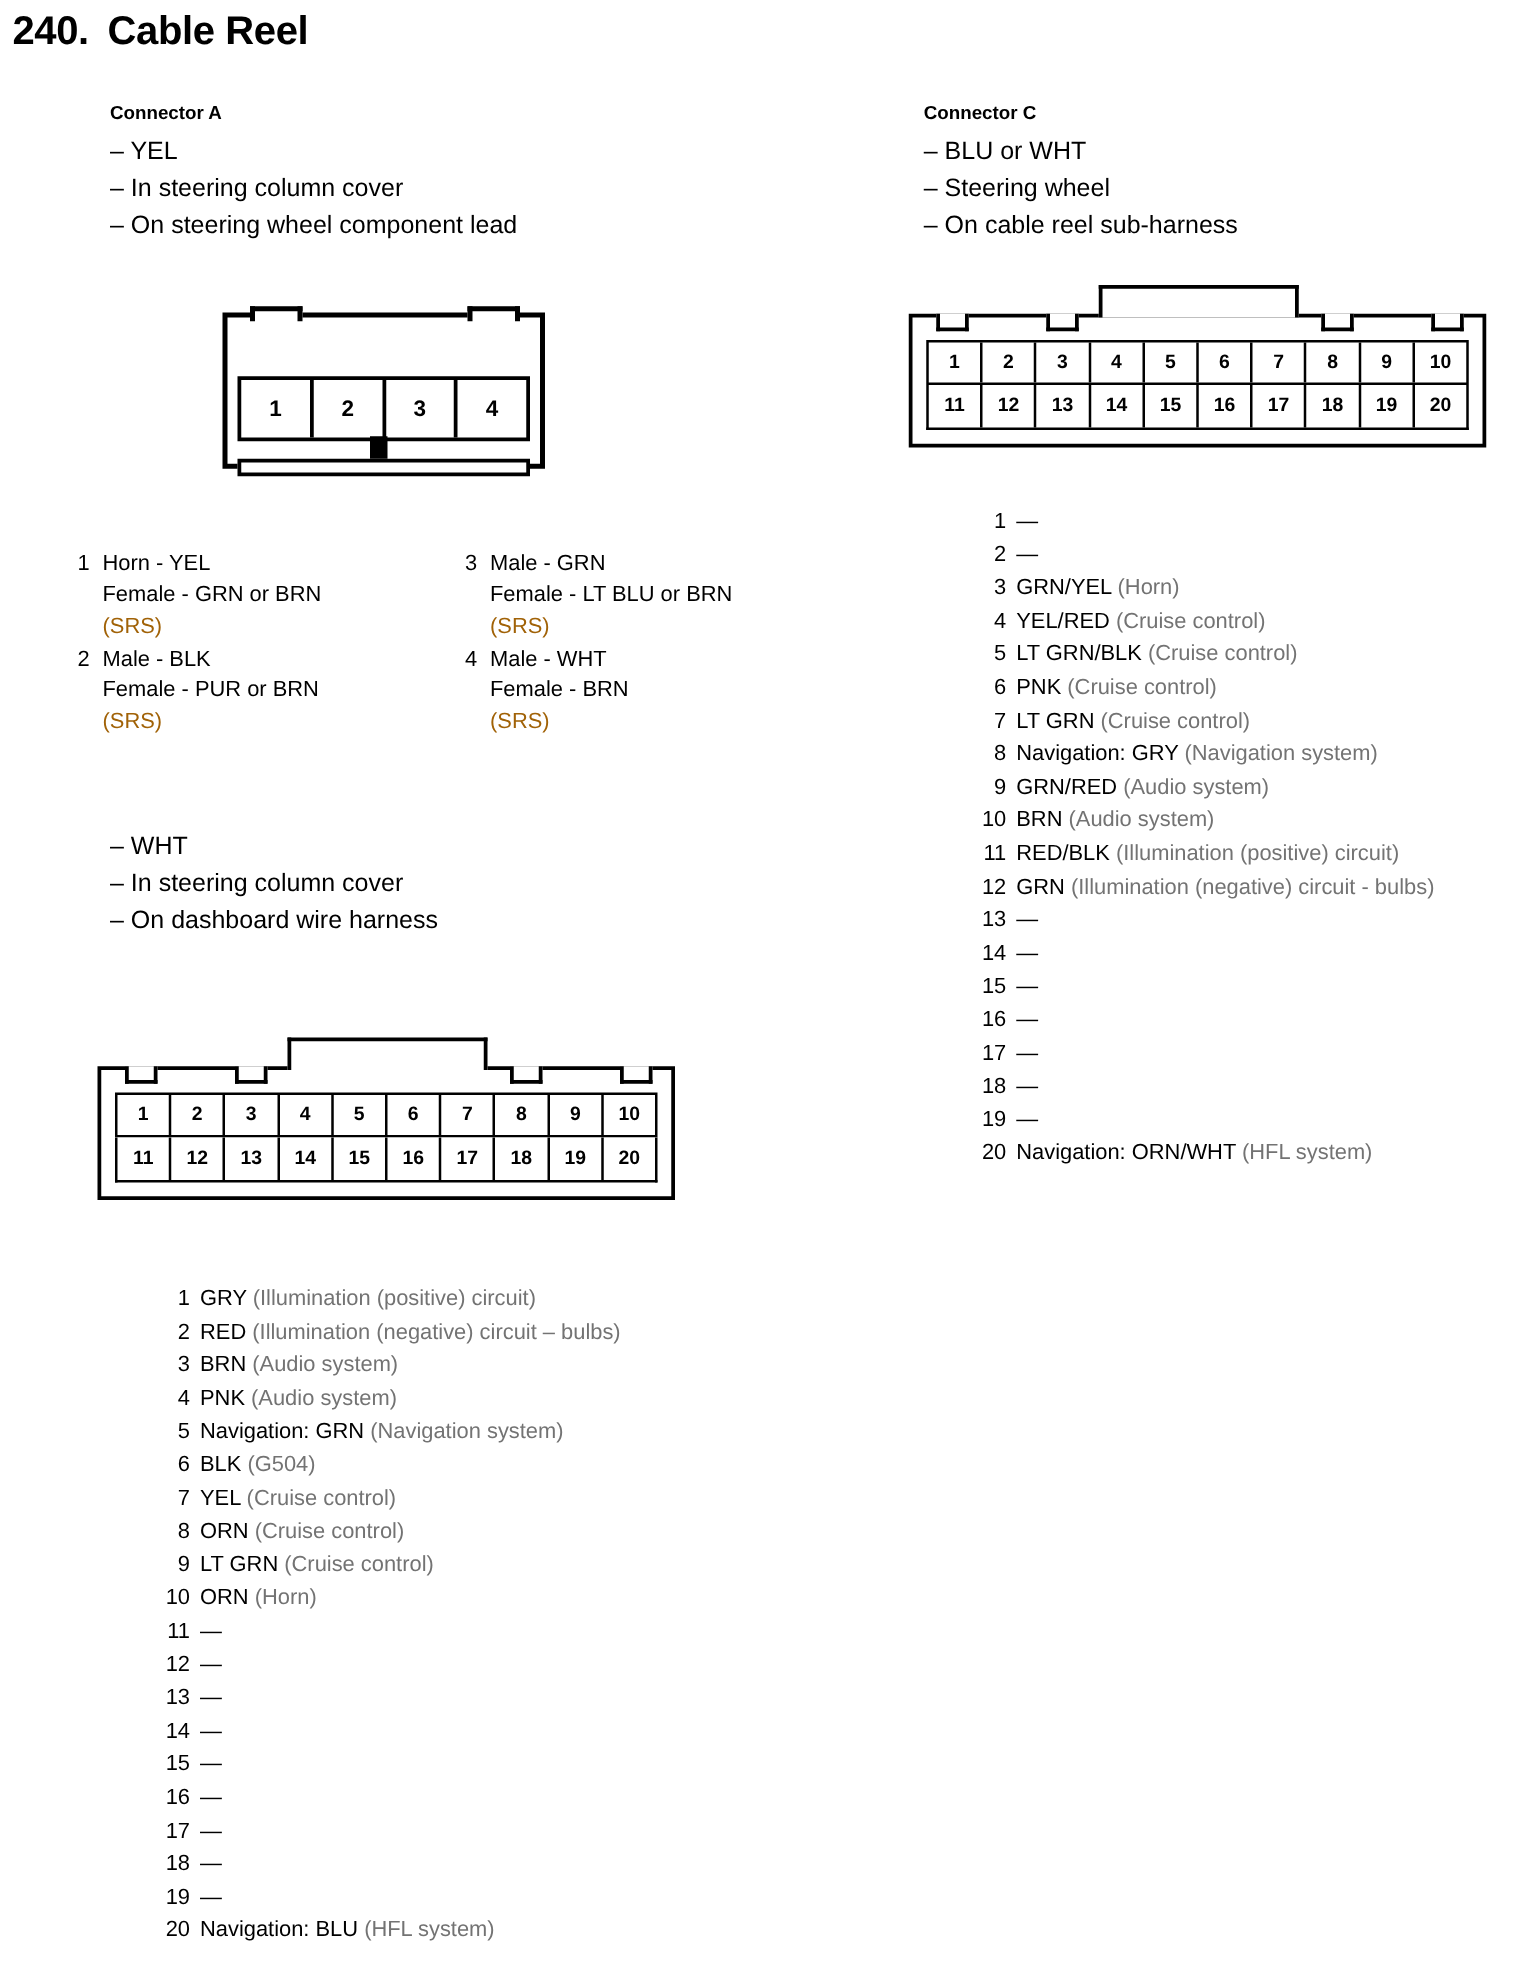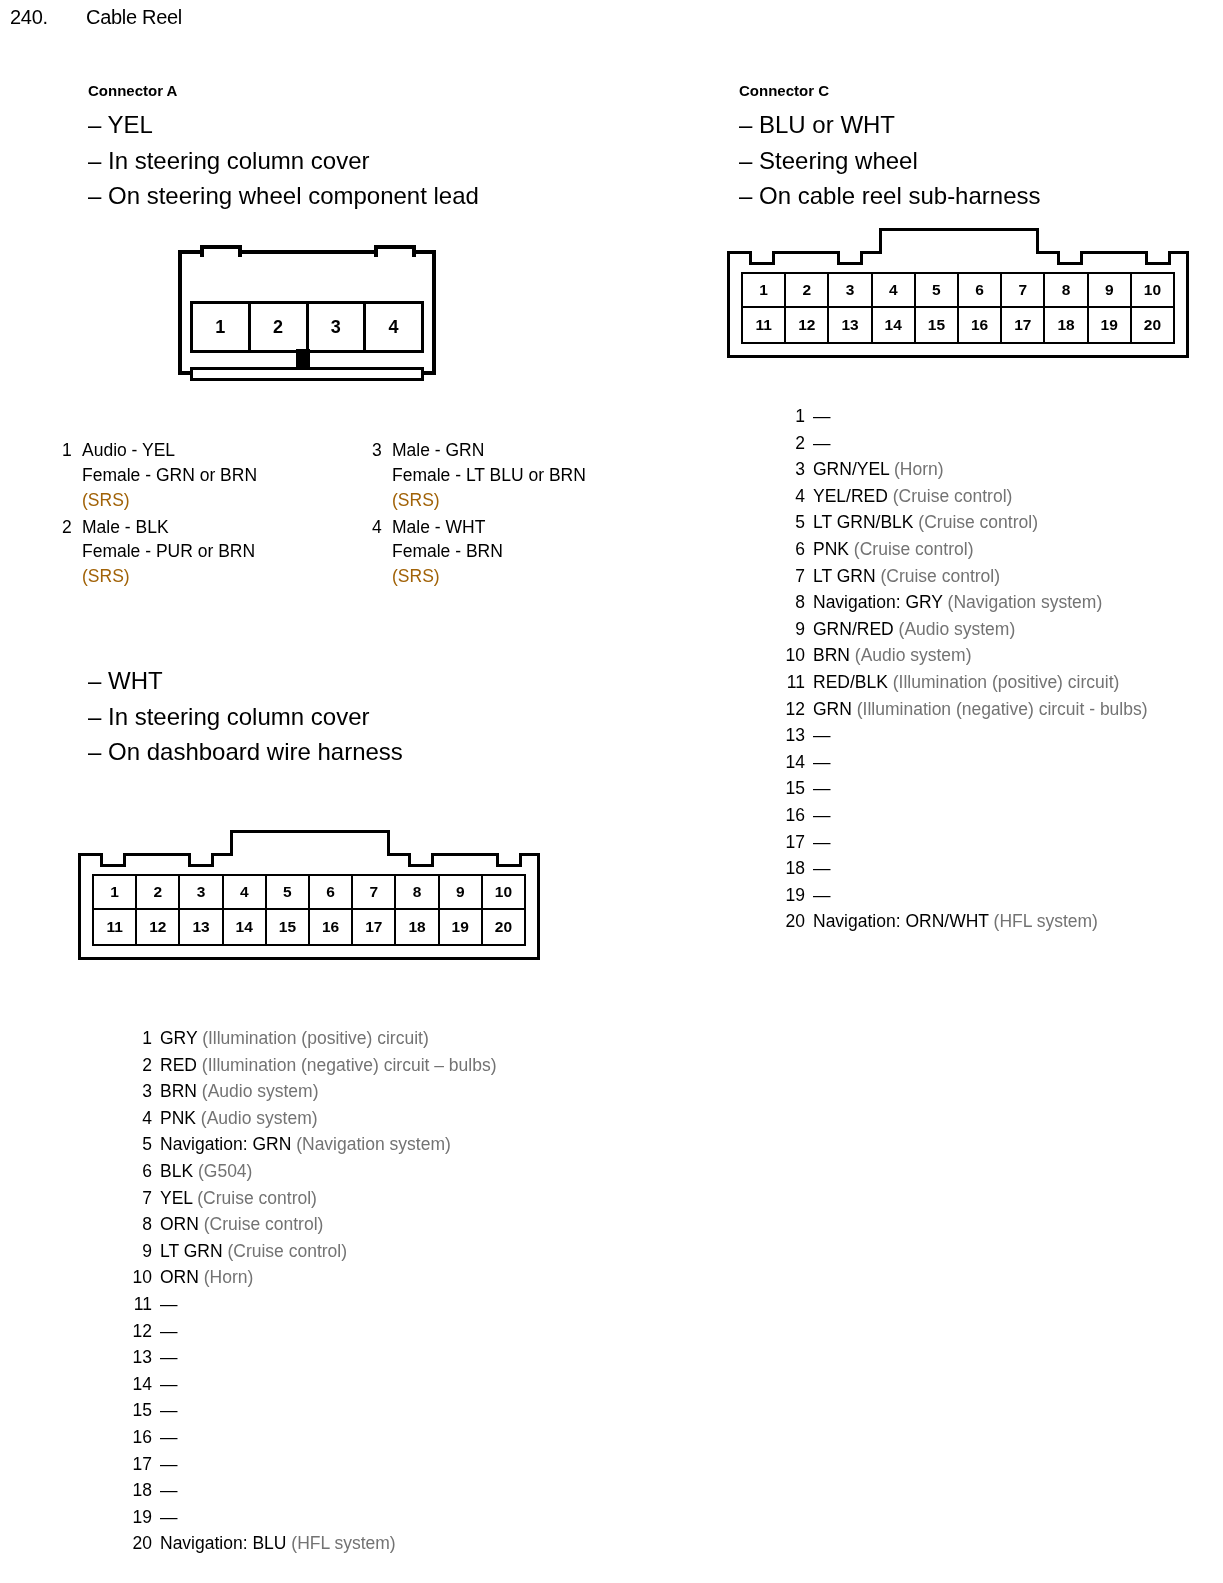--- a/index.html
+++ b/index.html
@@ -12,22 +12,22 @@
     height: 1583px;
     position: relative;
     font-family: "Liberation Sans", sans-serif;
     color: #000000;
     overflow: hidden;
   }
   .page-title {
     position: absolute;
     left: 10px;
     top: 6px;
-    font-size: 20px;
-    font-weight: normal;
+    font-size: 32px;
+    font-weight: bold;
     letter-spacing: -0.3px;
   }
   .page-title .num {
     display: inline-block;
     min-width: 76px;
   }
   .col-left {
     position: absolute;
     left: 0;
     top: 0;
@@ -40,21 +40,21 @@
     top: 0;
     width: 488px;
     height: 1535px;
   }
   .conn-heading {
     font-size: 15px;
     font-weight: bold;
     margin: 0 0 8px 0;
   }
   .conn-desc {
-    font-size: 24px;
+    font-size: 20px;
     line-height: 1.48;
   }
   .conn-desc div {
     white-space: nowrap;
   }
 
   
   .connA-wrap {
     position: absolute;
     left: 178px;
@@ -271,21 +271,21 @@
     </div>
     <div class="connA-tab"></div>
     <div class="connA-bottombar"></div>
   </div>
 
   <div class="pins-A">
     <div class="grp">
       <div class="cellcol">
         <div class="idx">1</div>
         <div>
-          <div>Audio - YEL</div>
+          <div>Horn - YEL</div>
           <div>Female - GRN or BRN</div>
           <div class="srs">(SRS)</div>
         </div>
       </div>
       <div class="cellcol">
         <div class="idx">3</div>
         <div>
           <div>Male - GRN</div>
           <div>Female - LT BLU or BRN</div>
           <div class="srs">(SRS)</div>

